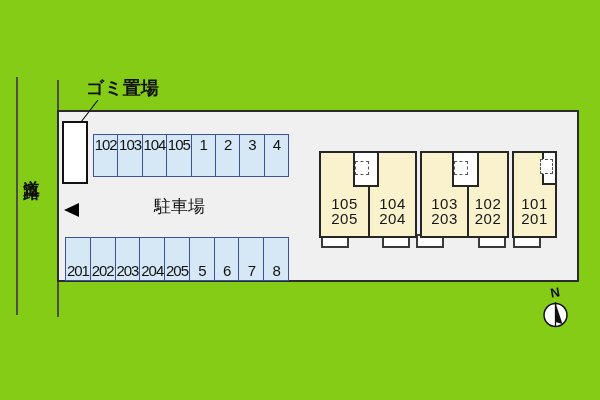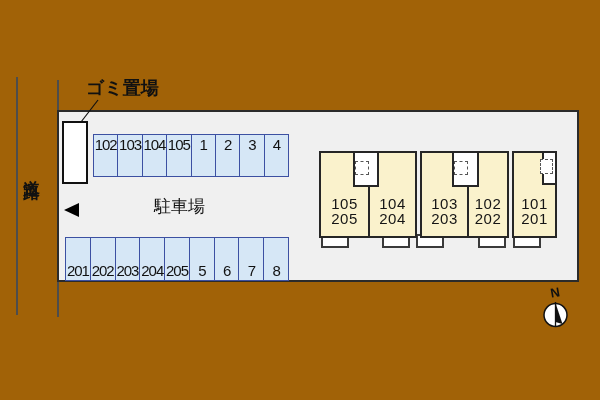--- a/index.html
+++ b/index.html
@@ -1,17 +1,17 @@
 <!DOCTYPE html>
 <html><head>
 <meta charset="utf-8">
 <style>
   html,body{margin:0;padding:0;background:#fff;}
   #stage{
-    position:relative;width:600px;height:400px;background:#a16207;
+    position:relative;width:600px;height:400px;background:#84cc16;
     font-family:"Liberation Sans","DejaVu Sans",sans-serif;color:#111;
     overflow:hidden;
   }
   .abs{position:absolute;box-sizing:border-box;}
 
   
   .road-line{position:absolute;width:2px;background:#4d4d4d;}
   #road-label{
     position:absolute;left:20px;top:166px;
     writing-mode:vertical-rl;text-orientation:upright;

